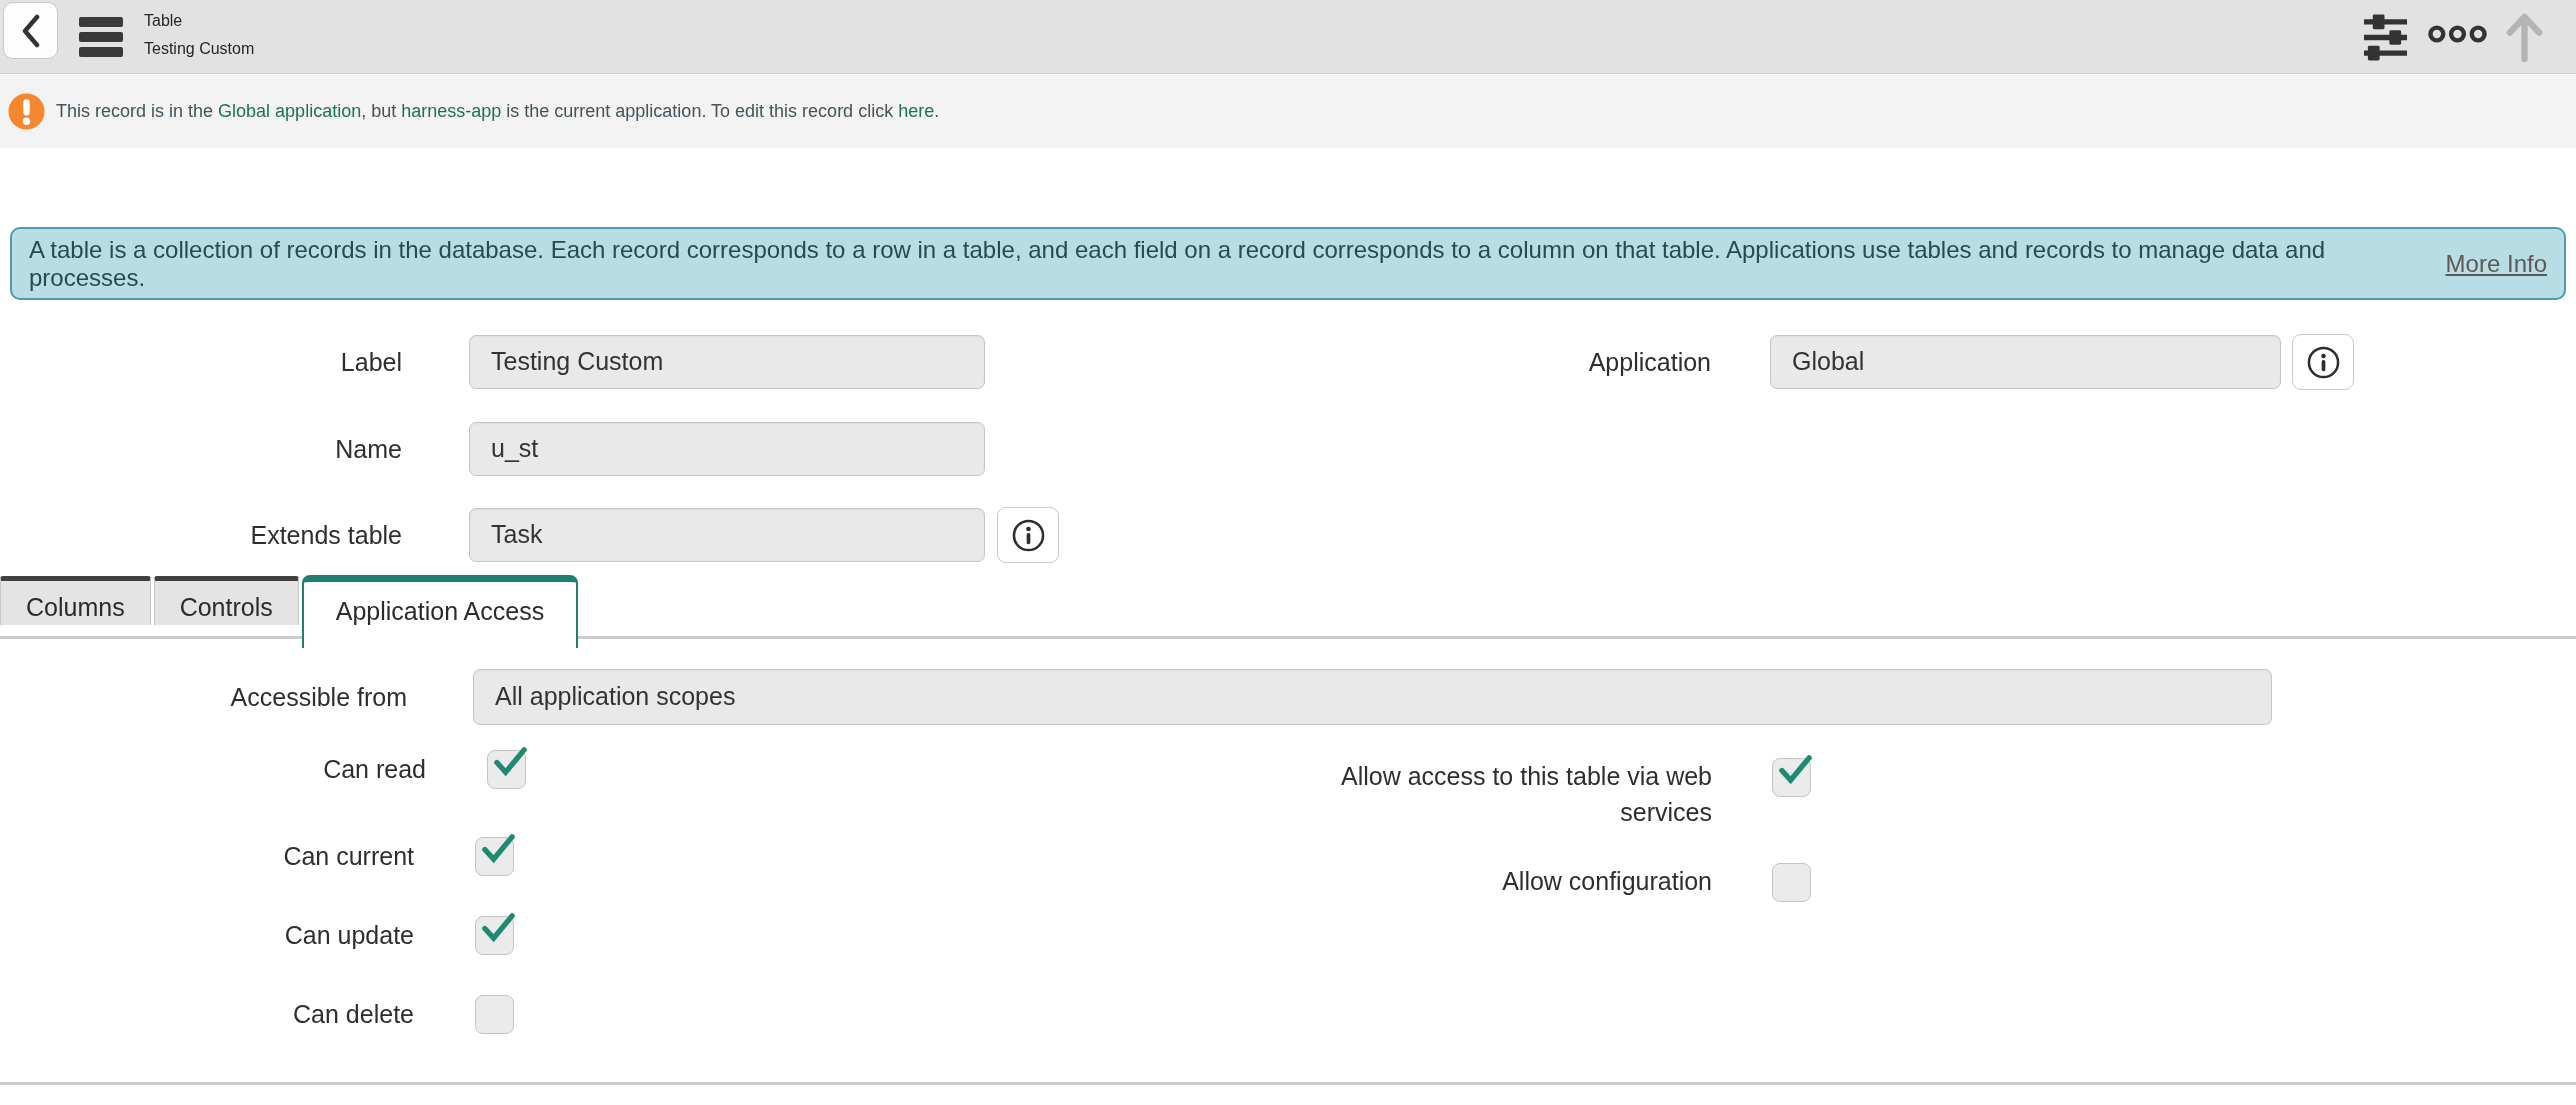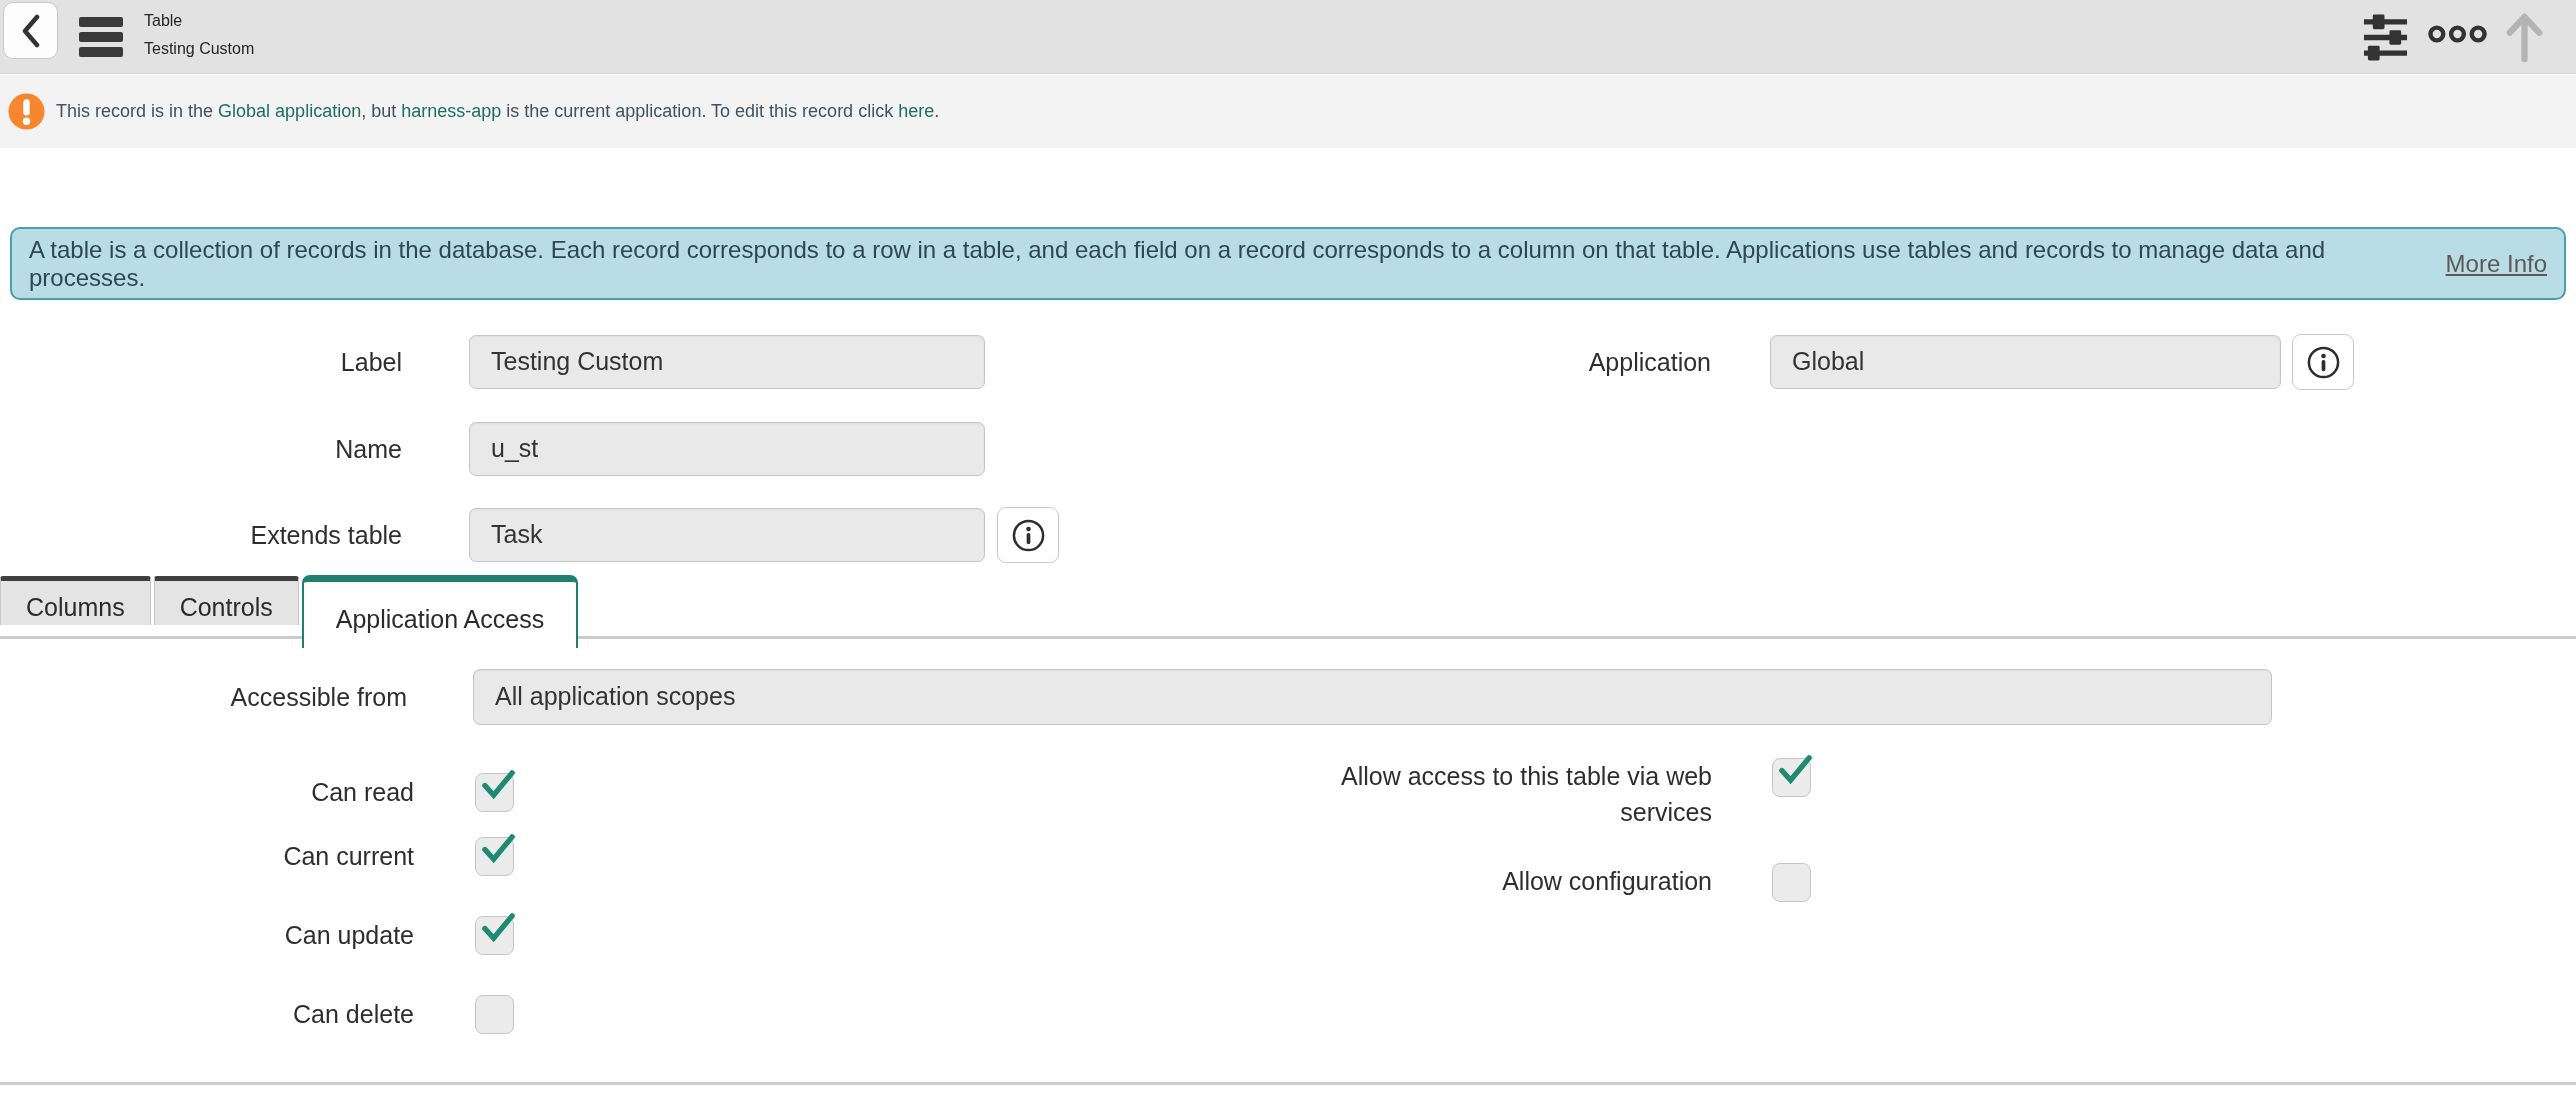--- a/index.html
+++ b/index.html
@@ -39,33 +39,33 @@
   .pos-extends-f{ top:508px; left:469px; width:516px; }
   .pos-app      { top:335px; left:1309px; width:402px; }
   .pos-app-f    { top:335px; left:1770px; width:511px; }
   .info-btn { position:absolute; width:62px; height:56px; background:#ffffff; border:1.5px solid #c9c9c9; border-radius:9px; display:flex; align-items:center; justify-content:center; cursor:pointer; }
   .pos-extends-i { left:997px; top:507px; }
   .pos-app-i     { left:2292px; top:334px; }
 
   
   .tabstrip { position:absolute; top:576px; left:0; width:100%; height:63px; border-bottom:3px solid #cbcbcb; display:flex; align-items:flex-start; }
   .tab { height:49px; background:#e4e4e4; border:1px solid #c7c7c7; border-bottom:none; border-top:5px solid #404040; border-radius:3px 3px 0 0; padding:0 25px; font-size:25px; line-height:53px; margin-right:3px; color:#2b2b2b; cursor:pointer; }
-  .tab.active { position:relative; top:-1px; z-index:2; height:73px; background:#ffffff; border:2px solid #20806f; border-bottom:none; border-top:7px solid #20806f; border-radius:8px 8px 0 0; line-height:57px; padding:9px 32px;text-align:right; }
+  .tab.active { position:relative; top:-1px; z-index:2; height:73px; background:#ffffff; border:2px solid #20806f; border-bottom:none; border-top:7px solid #20806f; border-radius:8px 8px 0 0; line-height:57px; padding:1px 32px;text-align:right; }
 
   
   .tabcontent { position:absolute; top:642px; left:0; width:100%; height:443px; background:#ffffff; border-bottom:3px solid #cccccc; }
   .pos-accessible   { top:27px; width:407px; height:56px; line-height:56px; }
   .pos-accessible-f { top:27px; left:473px; width:1799px; height:56px; line-height:52px; }
   .cblabel { position:absolute; font-size:25px; color:#2e2e2e; text-align:right; line-height:39px; }
   .cbl-left { left:0; width:414px; }
   .cbl-right { left:1269px; width:443px; line-height:36px; }
   .checkbox { position:absolute; width:39px; height:39px; background:#ebebeb; border:1.5px solid #c5c5c5; border-radius:8px; cursor:pointer; }
   .checkbox .check { position:absolute; top:-7px; left:3px; visibility:hidden; }
   .checkbox.checked .check { visibility:visible; }
-  .cbrow0 { top:131px; } .cbrow1 { top:195px; } .cbrow2 { top:274px; } .cbrow3 { top:353px; }
+  .cbrow0 { top:108px;margin-left:12px; } .cbrow1 { top:195px; } .cbrow2 { top:274px; } .cbrow3 { top:353px; }
   .cbR0 { top:116px; } .cbR1 { top:221px; }
   .cb-box-left { left:475px; }
   .cb-box-right { left:1772px; }
 </style>
 </head>
 <body>
 
 <div class="app">
 
   <div class="header">

